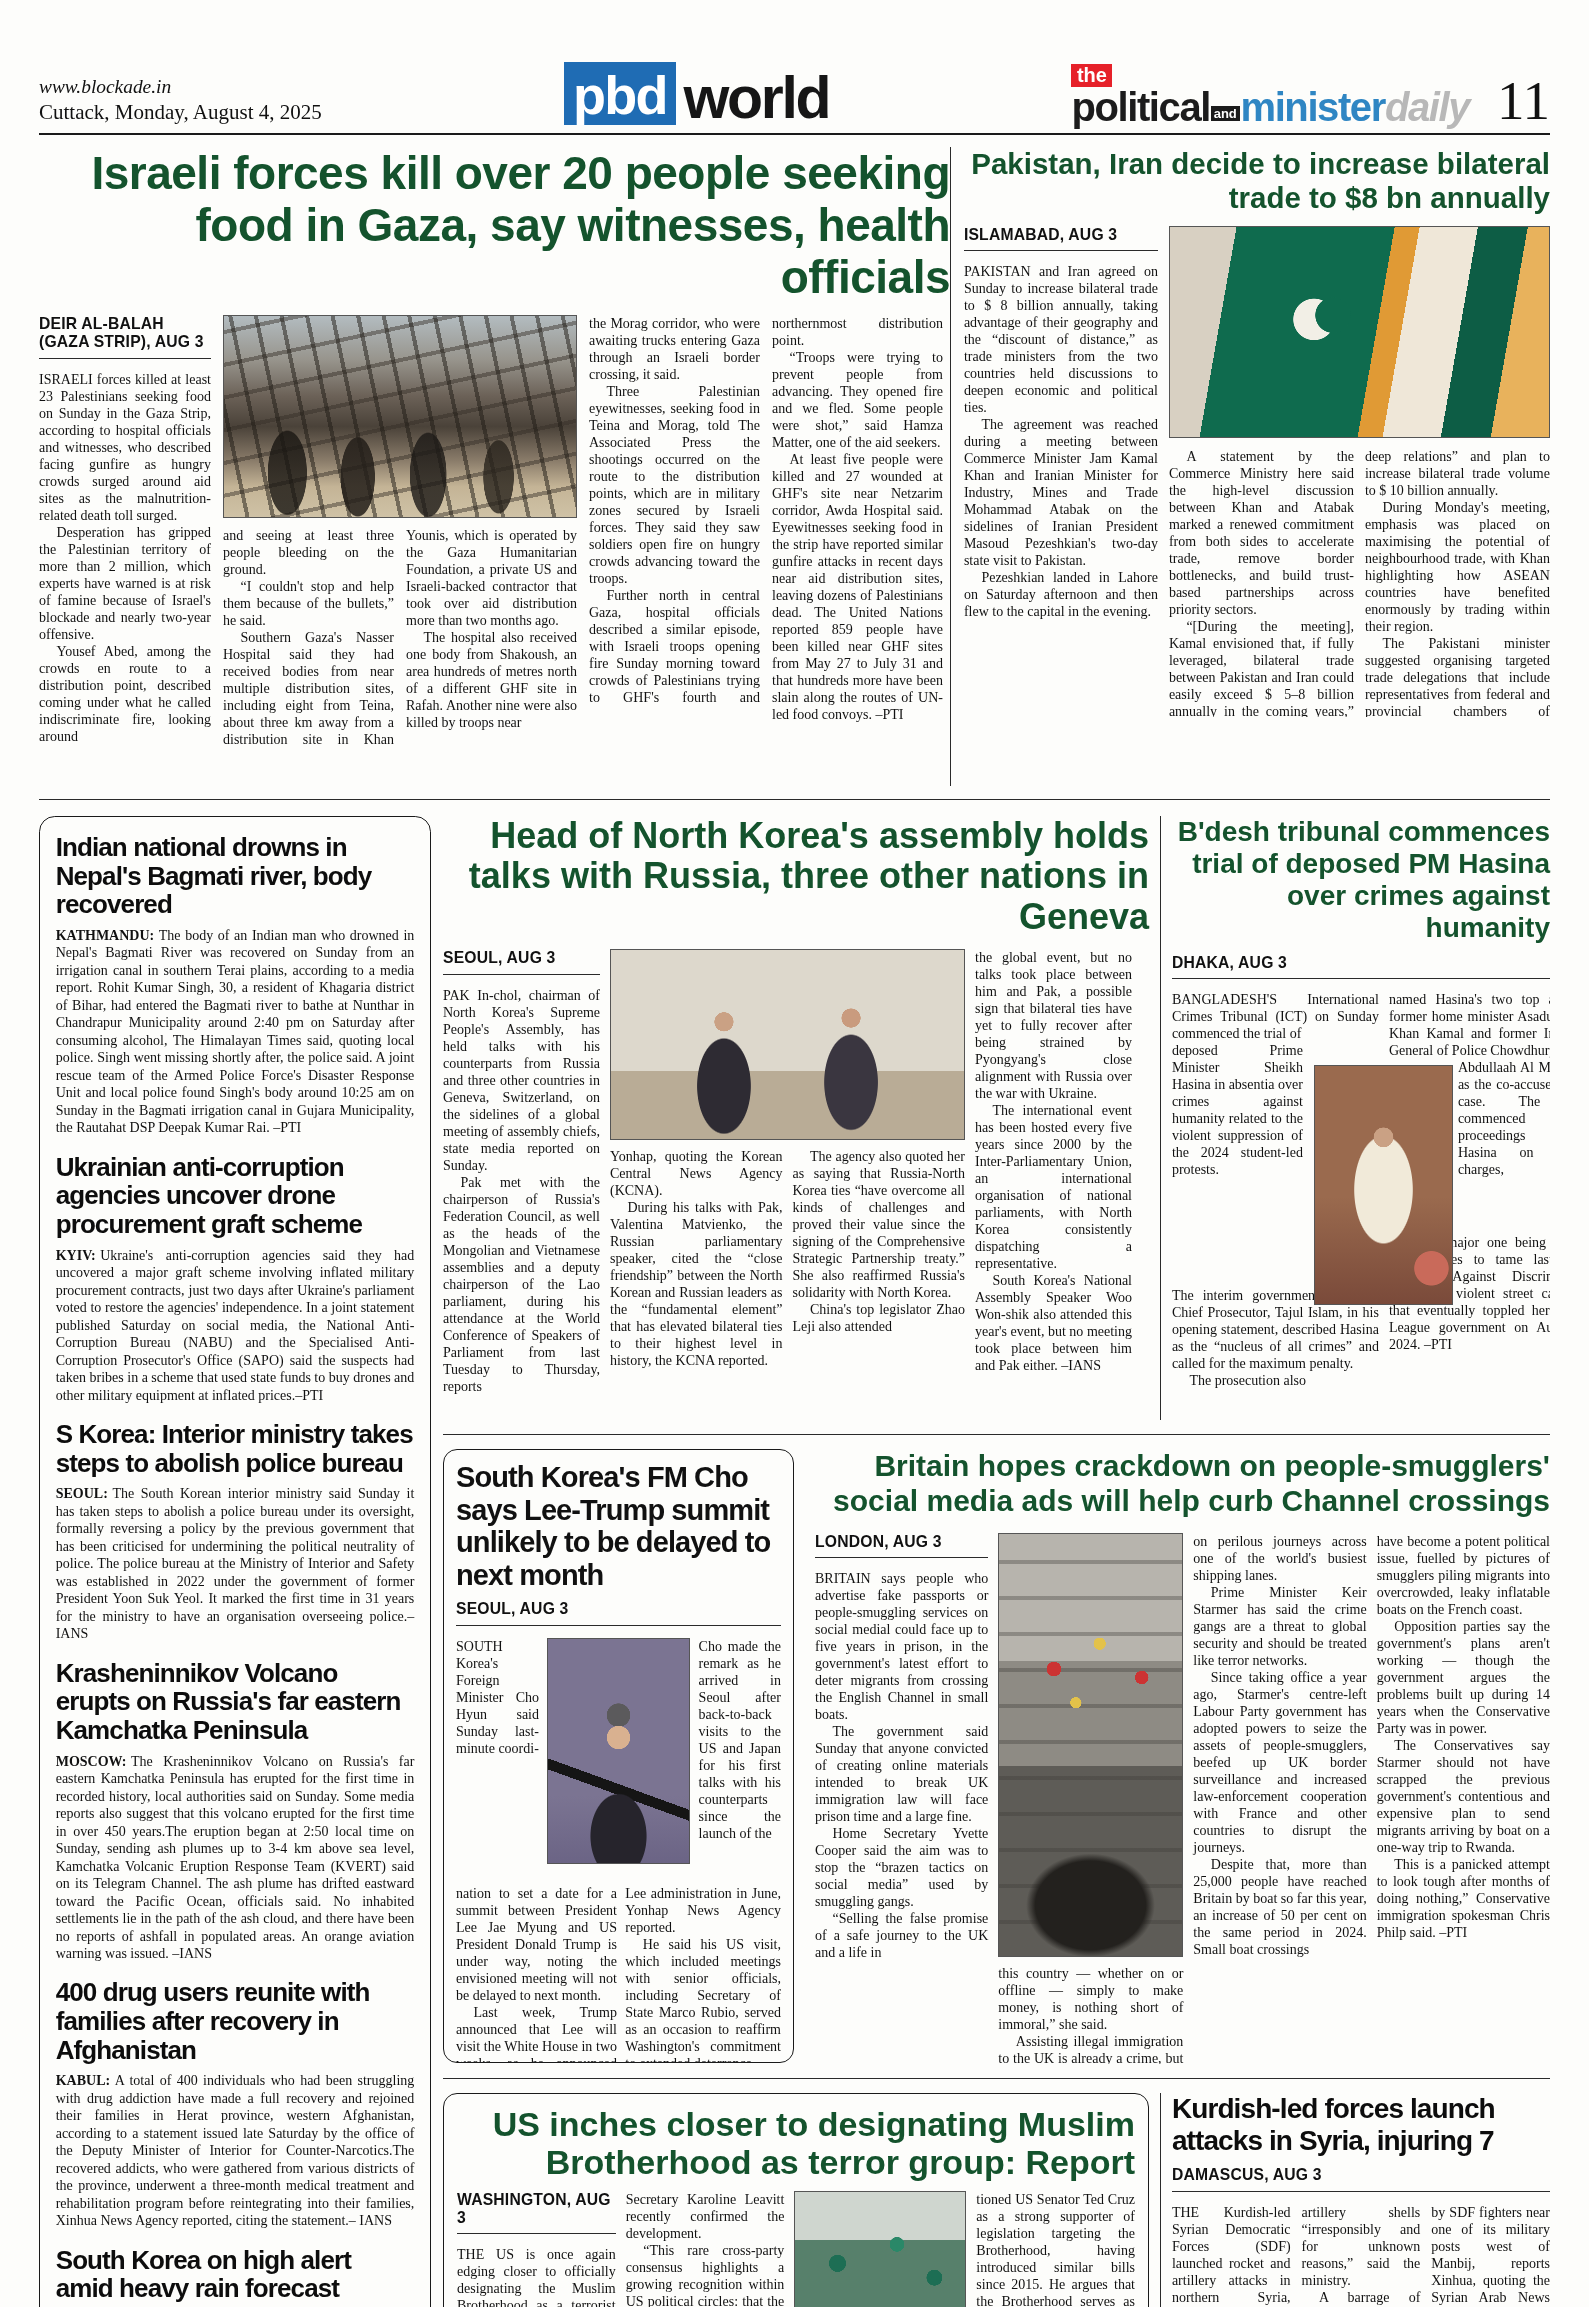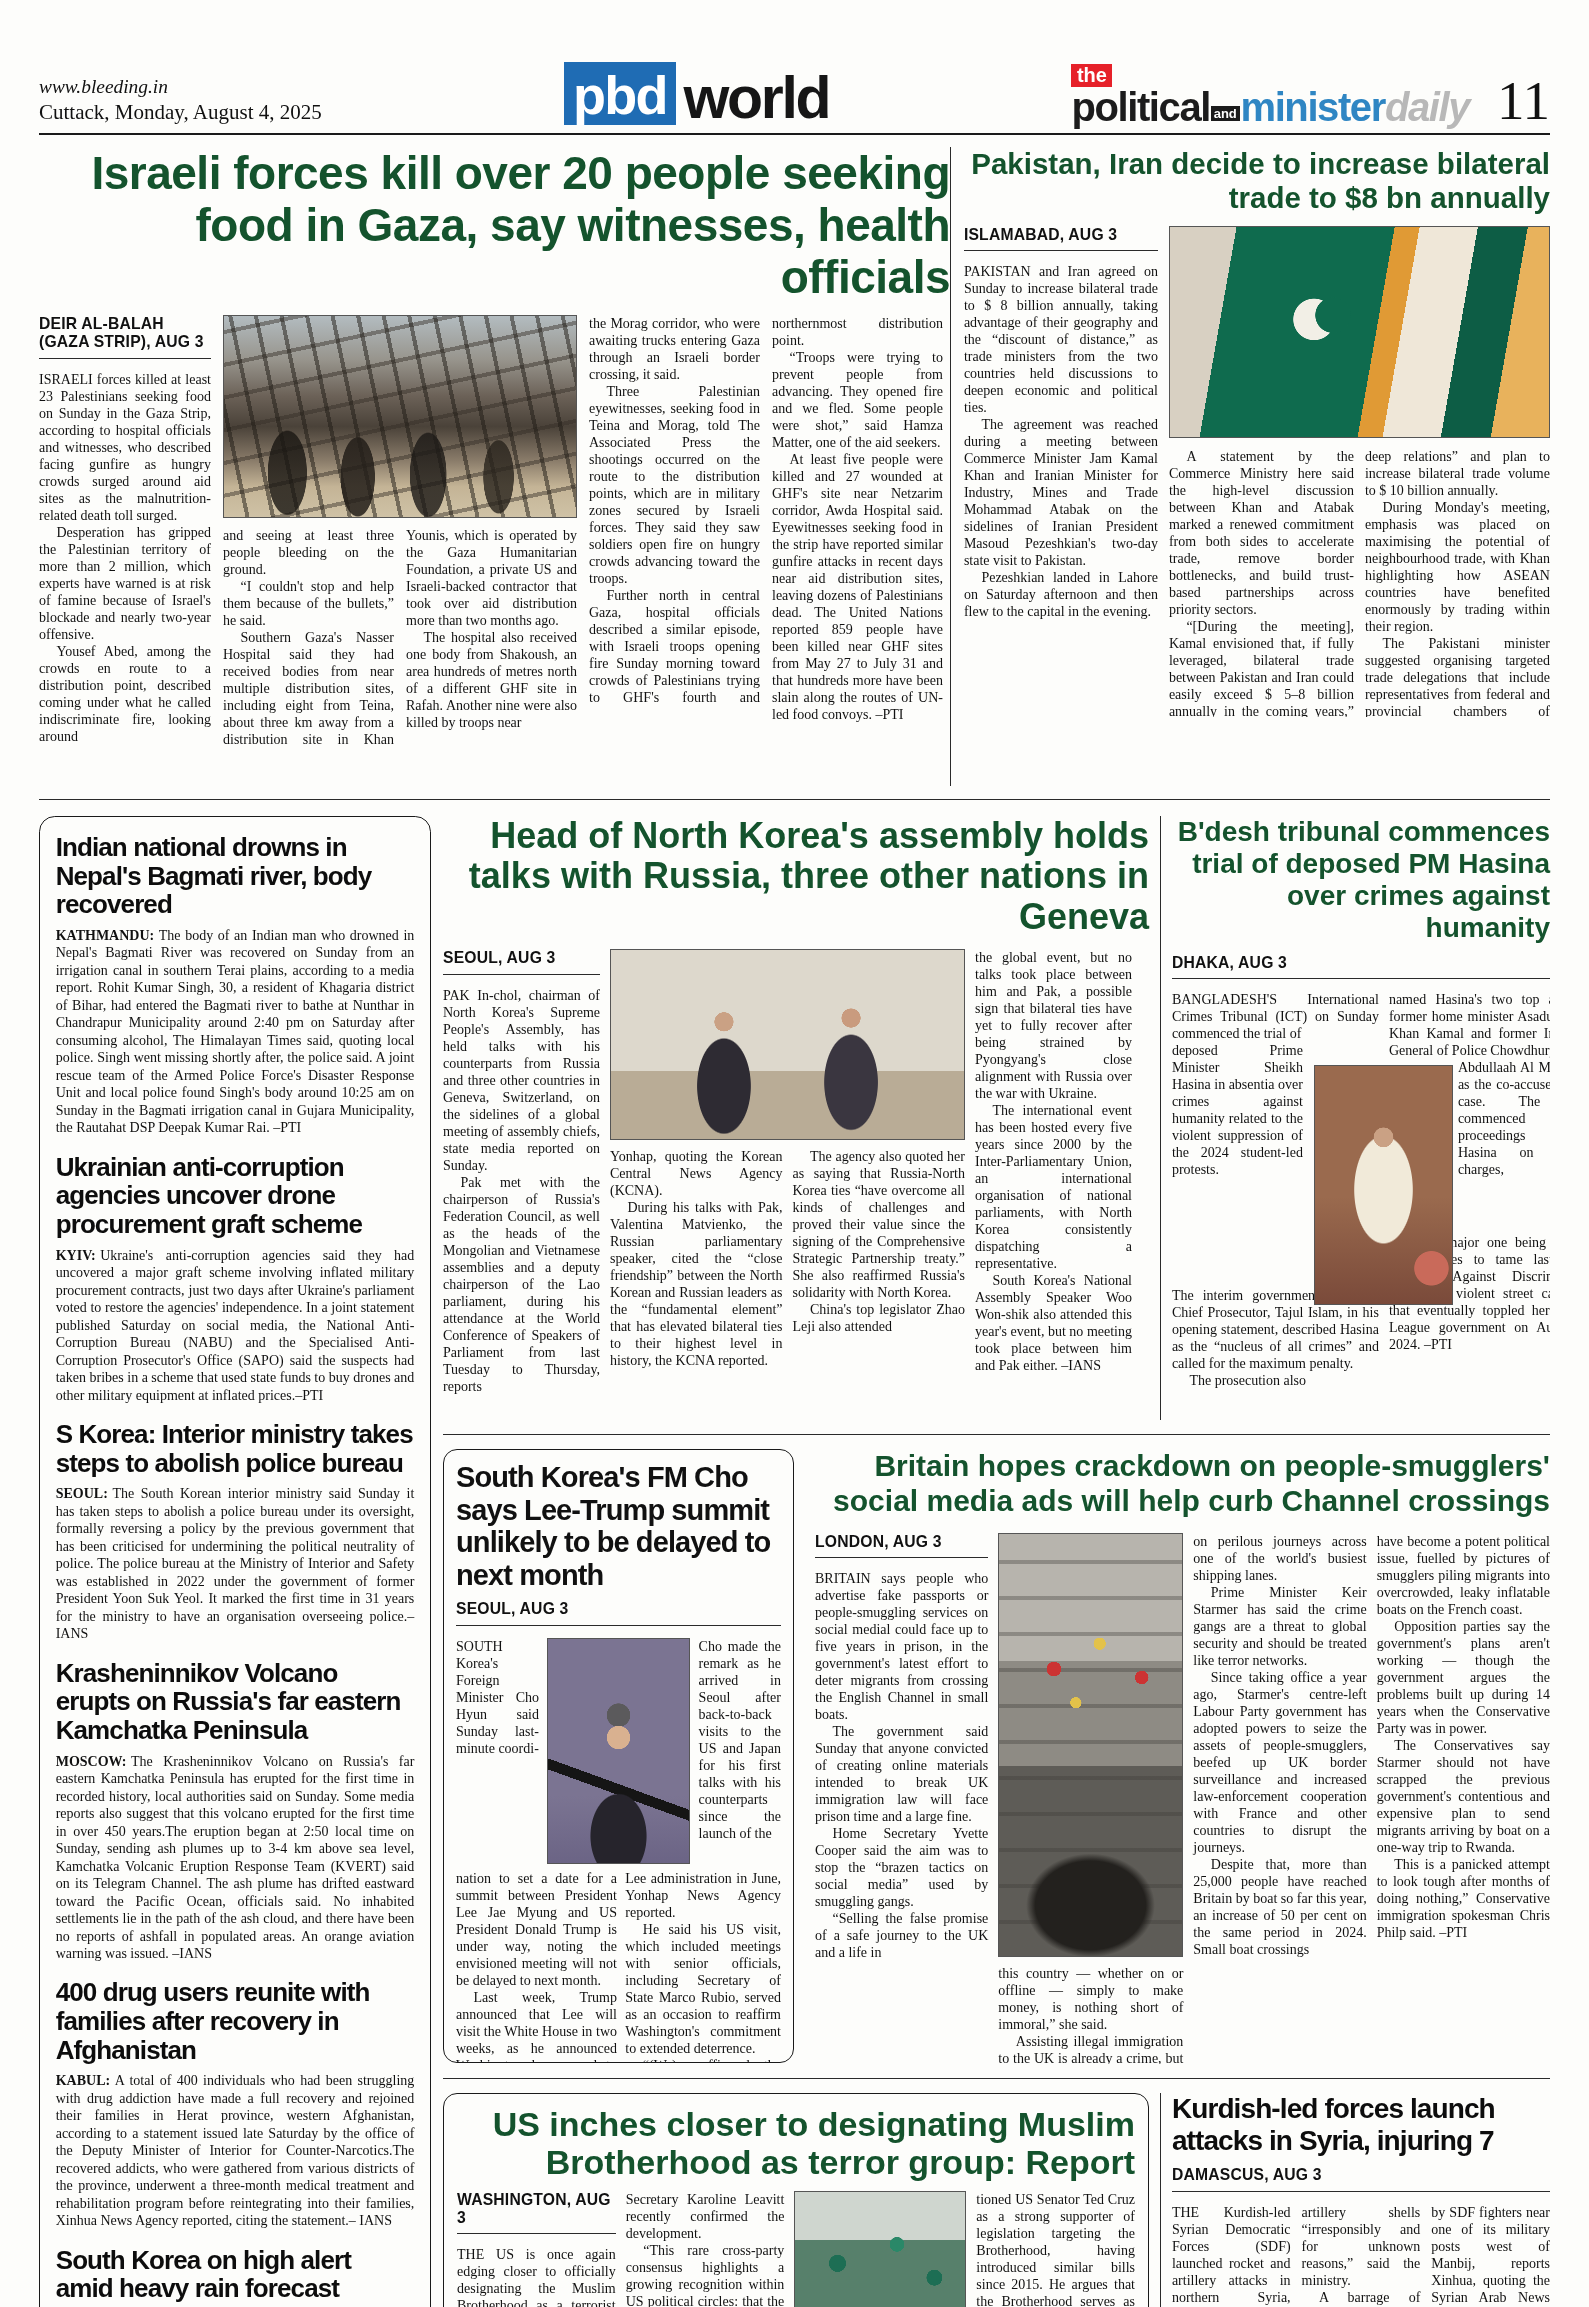--- a/index.html
+++ b/index.html
@@ -102,21 +102,21 @@
   .cho-hl{font-family:"Liberation Sans",sans-serif;font-weight:bold;letter-spacing:-0.9px;font-size:29px;line-height:1.12;margin:0 0 9.2px 0;}
   .cho-row1{display:flex;gap:8.3px;}
   .cho-intro{flex:0 0 83px;width:83px;}
   .ph-cho{width:143px;height:226px;background:
     radial-gradient(ellipse 46px 69px at 50% 88%,#26242c 60%,transparent 62%),
     radial-gradient(circle 18.5px at 50% 44%,#d9b190 62%,transparent 64%),
     radial-gradient(circle 21px at 50% 34%,#5b5a5c 55%,transparent 57%),
     linear-gradient(200deg,transparent 0 62%,#151515 62% 66%,transparent 66%),
     linear-gradient(180deg,#7b7492 0 70%,#6b6485 100%);}
   .cho-rt{flex:1;min-width:0;}
-  .cho-row2{display:flex;gap:8.3px;margin-top:6px;height:258px;overflow:hidden;}
+  .cho-row2{display:flex;gap:8.3px;margin-top:21px;height:258px;overflow:hidden;}
   .cho-left{flex:0 0 161px;width:161px;}
   .cho-right{flex:1;min-width:0;}
   .britain{flex:1;min-width:0;}
   .brit-hl{font-size:30px;line-height:1.16;margin:0 0 11px 0;}
   .brit-body{display:flex;gap:10px;height:531px;overflow:hidden;margin-top:14px;}
   .brit-c{flex:1;min-width:0;}
   .brit-c2{flex:0 0 185px;width:185px;}
   .ph-brit{width:185px;height:424px;background:
     radial-gradient(circle 12px at 30% 32%,#cc3333 60%,transparent 62%),
     radial-gradient(circle 10px at 55% 26%,#e3c24a 60%,transparent 62%),
@@ -143,21 +143,21 @@
   .kurd-hl{font-size:28px;line-height:1.14;margin:0 0 10px 0;}
   .kurd-cols{column-count:3;column-gap:11px;height:406px;overflow:hidden;}
 </style>
 </head>
 <body>
 
 <div class="sheet">
 
   <div class="hdr">
     <div class="hdr-left">
-      <div class="hdr-url">www.bleeding.in</div>
+      <div class="hdr-url">www.blockade.in</div>
       <div class="hdr-date">Cuttack, Monday, August 4, 2025</div>
     </div>
     <div class="logo">
       <span class="logo-pbd">pbd</span>
       <span class="logo-world">world</span>
     </div>
     <div class="mast">
       <div class="mast-stack">
         <span class="mast-the">the</span>
         <div class="mast-row">

